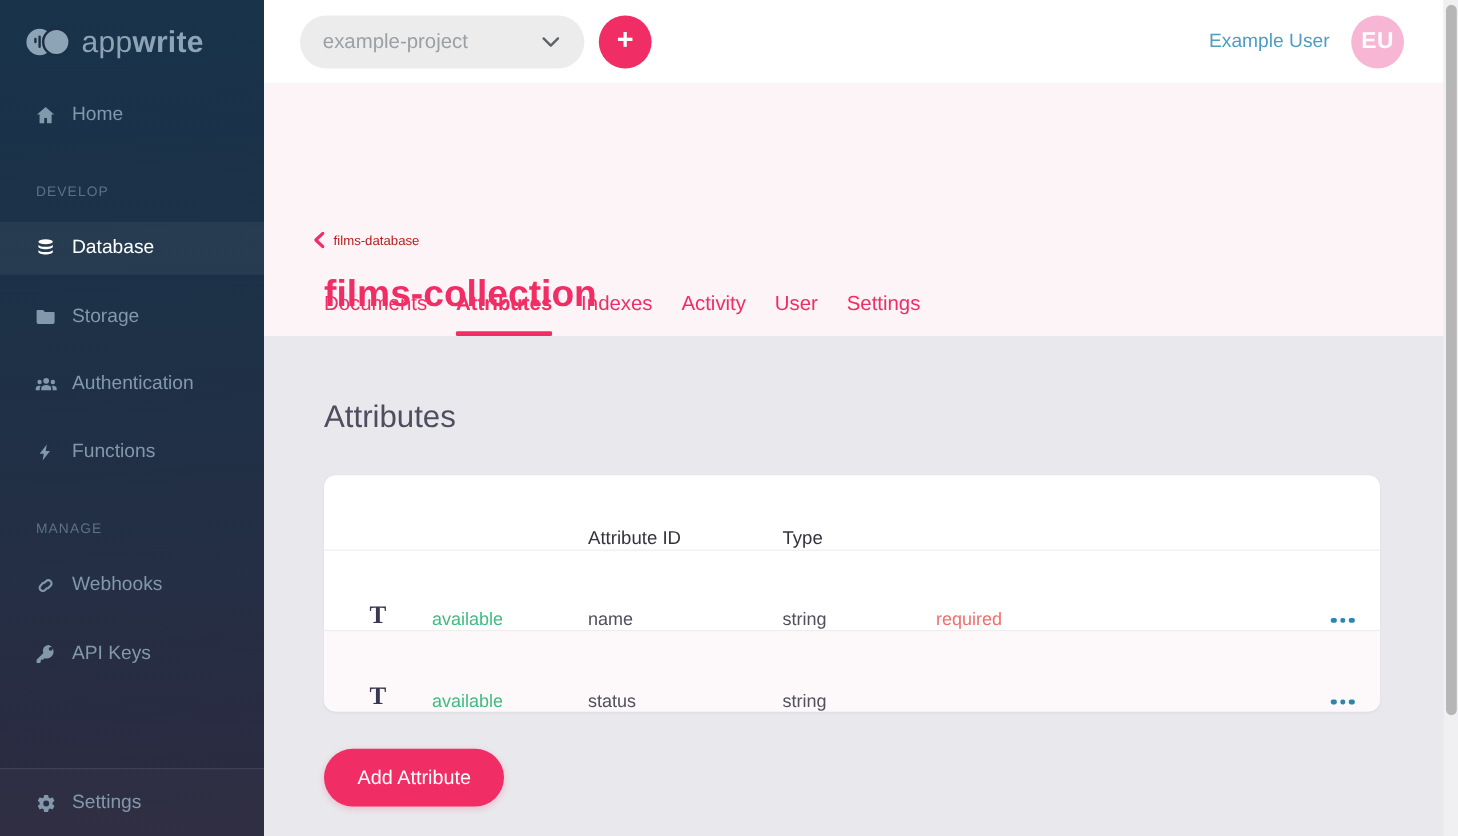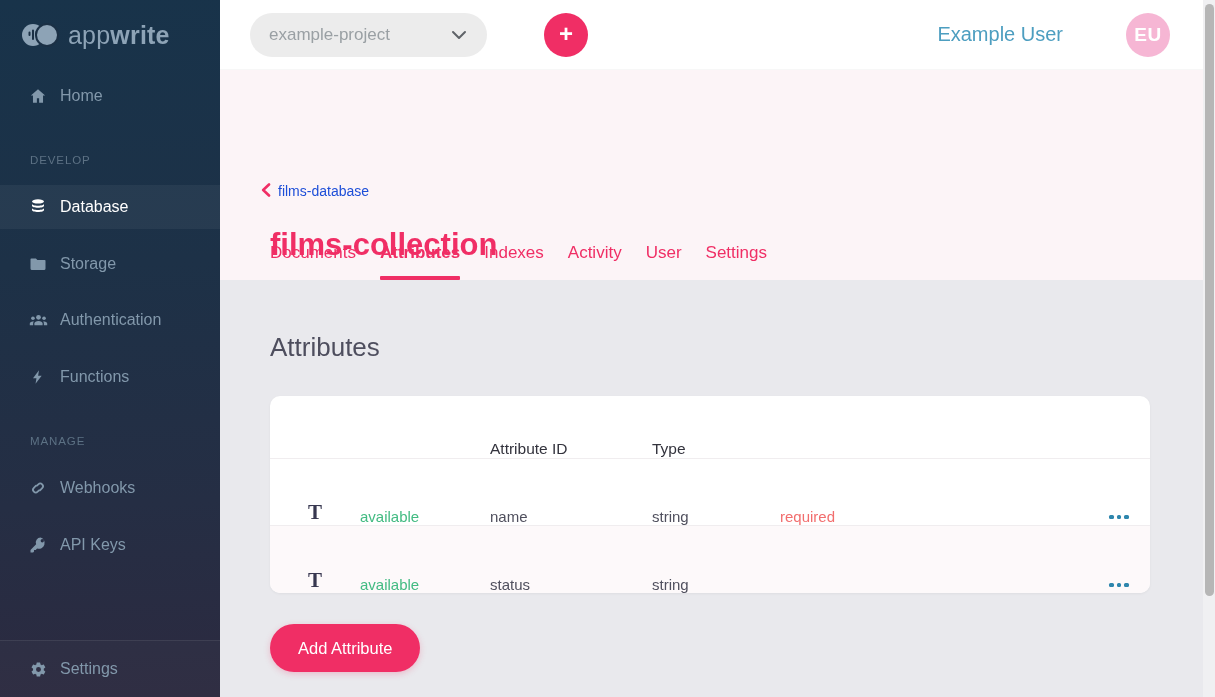--- a/index.html
+++ b/index.html
@@ -19,36 +19,36 @@
   .s-item svg { fill:currentColor; }
   .s-item.active { color:#ffffff; background:rgba(255,255,255,0.05); }
   .s-section { position:absolute; left:30px; height:20px; color:#5c7184; font-size:11.5px;
     letter-spacing:.9px; font-weight:500; display:flex; align-items:center; }
   .s-bottom { position:absolute; left:0; bottom:0; width:220px; height:57px;
     border-top:1px solid rgba(255,255,255,0.08); background:rgba(255,255,255,0.02); }
   .s-bottom .s-item { position:relative; top:6px; }
 
   
   .topbar { position:absolute; left:220px; top:0; width:983px; height:70px; background:#ffffff;
-    display:flex; align-items:center; padding:0 33px 0 30px; border-bottom:1px solid rgba(0,0,0,0.03); z-index:4;gap:45px; }
+    display:flex; align-items:center; padding:0 33px 0 30px; border-bottom:1px solid rgba(0,0,0,0.03); z-index:4; }
   .proj-pill { width:237px; height:44px; background:#ececec; border-radius:22px; display:flex;
     align-items:center; justify-content:space-between; padding:0 20px 0 19px; cursor:pointer; }
   .proj-pill .proj-label { color:#9aa0a4; font-size:17px; }
   .add-btn { margin-left:12px; width:44px; height:44px; border-radius:50%; background:#f02e65; color:#ffffff;
     border:none; font-size:24px; font-weight:600; display:flex; align-items:center; justify-content:center;
     cursor:pointer; line-height:1; padding-bottom:2px; }
   .tb-spacer { flex:1; }
-  .user-name { color:#4d9ec0; font-size:20px; margin-right:18px; cursor:pointer; }
+  .user-name { color:#4d9ec0; font-size:16px; margin-right:18px; cursor:pointer; }
   .avatar { width:44px; height:44px; border-radius:50%; background:#f6b6d4; color:#ffffff; font-size:19px;
     font-weight:700; display:flex; align-items:center; justify-content:center; cursor:pointer; letter-spacing:.5px; }
 
   
   .page-head { position:absolute; left:220px; top:70px; width:983px; height:210px; background:#fcf4f7; }
-  .breadcrumb { position:absolute; left:40px; top:113px; height:24px; display:flex; align-items:flex-start;
-    gap:6px; color:#1d4ed8; font-size:14px; cursor:pointer; }
+  .breadcrumb { position:absolute; left:40px; top:113px; height:24px; display:flex; align-items:flex-end;
+    gap:6px; color:#b91c1c; font-size:11px; cursor:pointer; }
   .page-title { position:absolute; left:50px; top:157px; font-size:31px; font-weight:700; color:#f02e65; }
   .tabs { position:absolute; left:50px; bottom:0; height:55px; display:flex; gap:24px; }
   .tab { position:relative; height:100%; display:flex; align-items:center; color:#f02e65;
     font-size:17px; cursor:pointer; }
   .tab.active { font-weight:600; }
   .tab.active::after { content:""; position:absolute; left:0; right:0; bottom:0; height:4px;
     background:#f02e65; border-radius:1px; }
 
   
   .content { position:absolute; left:220px; top:280px; width:983px; height:417px; background:#e9e9ed; }

